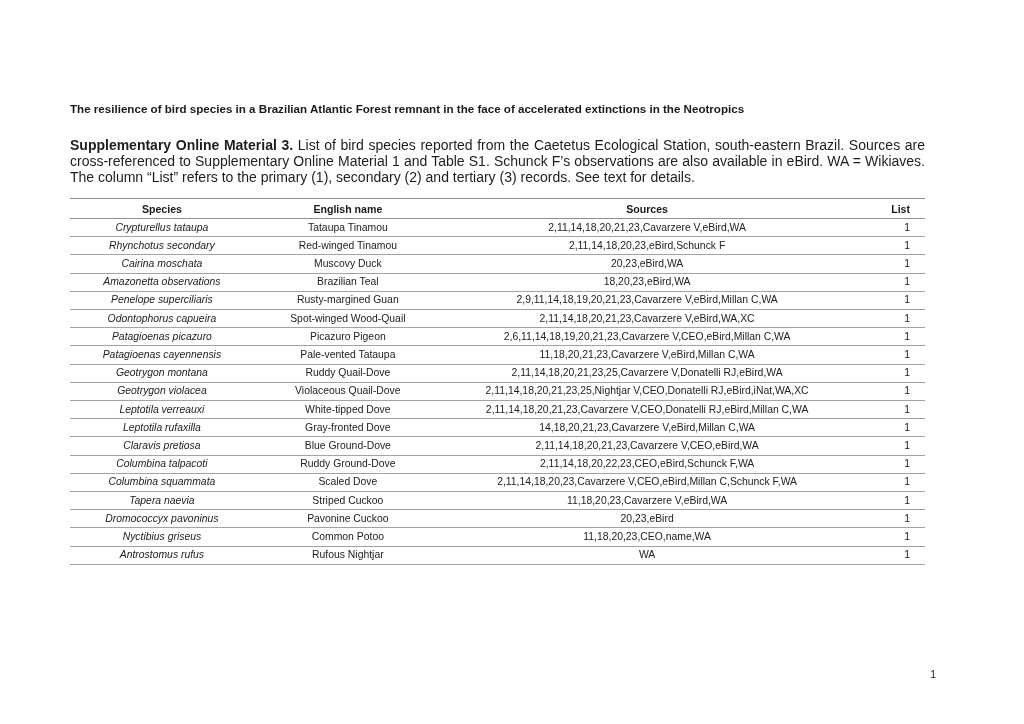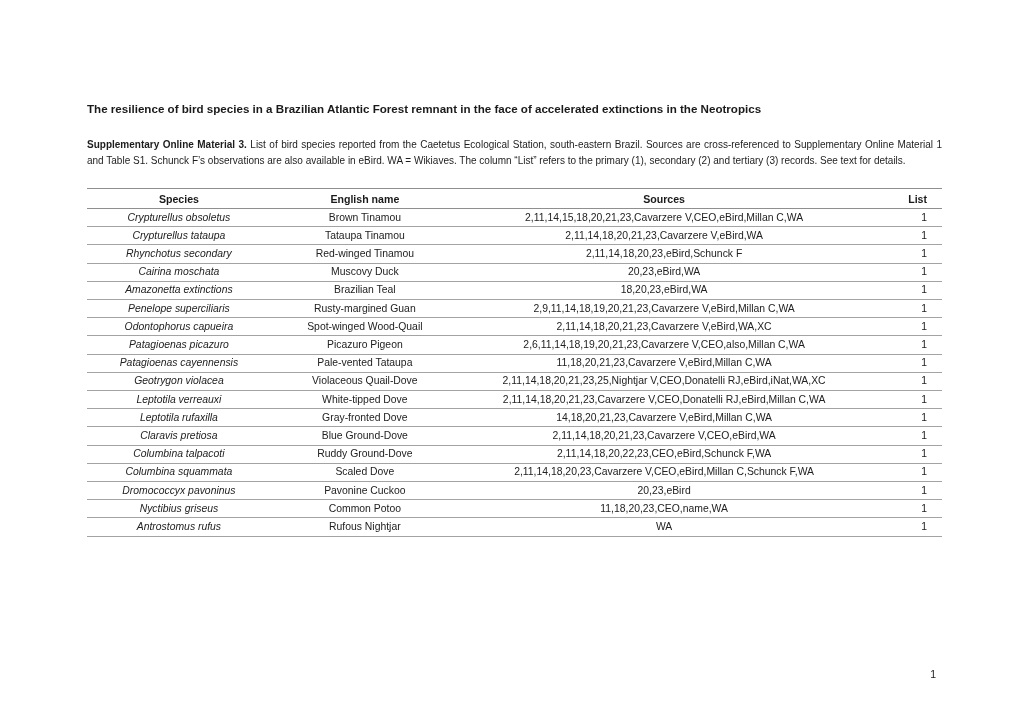--- a/index.html
+++ b/index.html
@@ -12,42 +12,42 @@
     -webkit-font-smoothing: antialiased;
   }
   .page {
     position: relative;
     width: 1024px; height: 724px;
     background: #ffffff;
     overflow: hidden;
   }
   .content {
     position: absolute;
-    left: 87px; top: 102px;
+    left: 70px; top: 102px;
     width: 855px;
   }
   .title {
     font-size: 11.6px;
     font-weight: 700;
     line-height: 14px;
     margin: 0;
     color: #1a1a1a;
   }
   .intro {
     margin: 21px 0 0 0;
-    font-size: 10px;
+    font-size: 14px;
     line-height: 16px;
     text-align: justify;
     color: #1d1d1d;
   }
   .intro .lead { font-weight: 700; }
   table.species-table {
     width: 100%;
     border-collapse: collapse;
-    margin-top: 19px;
+    margin-top: 13px;
     table-layout: fixed;
   }
   .species-table th {
     font-size: 10.6px;
     font-weight: 700;
     padding: 3.5px 3px;
     line-height: 12px;
     border-top: 1px solid #8f8f8f;
     border-bottom: 1px solid #8f8f8f;
     text-align: center;
@@ -94,74 +94,74 @@
       <thead>
         <tr>
           <th>Species</th>
           <th>English name</th>
           <th>Sources</th>
           <th class="list-col">List</th>
         </tr>
       </thead>
       <tbody>
           <tr>
-            <td class="species">Crypturellus obsoletus</td>
-            <td>Brown Tinamou</td>
-            <td>2,11,14,15,18,20,21,23,Cavarzere V,CEO,eBird,Millan C,WA</td>
-            <td class="list-cell">1</td>
-          </tr>
-          <tr>
             <td class="species">Crypturellus tataupa</td>
             <td>Tataupa Tinamou</td>
             <td>2,11,14,18,20,21,23,Cavarzere V,eBird,WA</td>
             <td class="list-cell">1</td>
           </tr>
           <tr>
             <td class="species">Rhynchotus secondary</td>
             <td>Red-winged Tinamou</td>
             <td>2,11,14,18,20,23,eBird,Schunck F</td>
             <td class="list-cell">1</td>
           </tr>
           <tr>
             <td class="species">Cairina moschata</td>
             <td>Muscovy Duck</td>
             <td>20,23,eBird,WA</td>
             <td class="list-cell">1</td>
           </tr>
           <tr>
-            <td class="species">Amazonetta extinctions</td>
+            <td class="species">Amazonetta observations</td>
             <td>Brazilian Teal</td>
             <td>18,20,23,eBird,WA</td>
             <td class="list-cell">1</td>
           </tr>
           <tr>
             <td class="species">Penelope superciliaris</td>
             <td>Rusty-margined Guan</td>
             <td>2,9,11,14,18,19,20,21,23,Cavarzere V,eBird,Millan C,WA</td>
             <td class="list-cell">1</td>
           </tr>
           <tr>
             <td class="species">Odontophorus capueira</td>
             <td>Spot-winged Wood-Quail</td>
             <td>2,11,14,18,20,21,23,Cavarzere V,eBird,WA,XC</td>
             <td class="list-cell">1</td>
           </tr>
           <tr>
             <td class="species">Patagioenas picazuro</td>
             <td>Picazuro Pigeon</td>
-            <td>2,6,11,14,18,19,20,21,23,Cavarzere V,CEO,also,Millan C,WA</td>
+            <td>2,6,11,14,18,19,20,21,23,Cavarzere V,CEO,eBird,Millan C,WA</td>
             <td class="list-cell">1</td>
           </tr>
           <tr>
             <td class="species">Patagioenas cayennensis</td>
             <td>Pale-vented Tataupa</td>
             <td>11,18,20,21,23,Cavarzere V,eBird,Millan C,WA</td>
             <td class="list-cell">1</td>
           </tr>
           <tr>
+            <td class="species">Geotrygon montana</td>
+            <td>Ruddy Quail-Dove</td>
+            <td>2,11,14,18,20,21,23,25,Cavarzere V,Donatelli RJ,eBird,WA</td>
+            <td class="list-cell">1</td>
+          </tr>
+          <tr>
             <td class="species">Geotrygon violacea</td>
             <td>Violaceous Quail-Dove</td>
             <td>2,11,14,18,20,21,23,25,Nightjar V,CEO,Donatelli RJ,eBird,iNat,WA,XC</td>
             <td class="list-cell">1</td>
           </tr>
           <tr>
             <td class="species">Leptotila verreauxi</td>
             <td>White-tipped Dove</td>
             <td>2,11,14,18,20,21,23,Cavarzere V,CEO,Donatelli RJ,eBird,Millan C,WA</td>
             <td class="list-cell">1</td>
@@ -184,20 +184,26 @@
             <td>2,11,14,18,20,22,23,CEO,eBird,Schunck F,WA</td>
             <td class="list-cell">1</td>
           </tr>
           <tr>
             <td class="species">Columbina squammata</td>
             <td>Scaled Dove</td>
             <td>2,11,14,18,20,23,Cavarzere V,CEO,eBird,Millan C,Schunck F,WA</td>
             <td class="list-cell">1</td>
           </tr>
           <tr>
+            <td class="species">Tapera naevia</td>
+            <td>Striped Cuckoo</td>
+            <td>11,18,20,23,Cavarzere V,eBird,WA</td>
+            <td class="list-cell">1</td>
+          </tr>
+          <tr>
             <td class="species">Dromococcyx pavoninus</td>
             <td>Pavonine Cuckoo</td>
             <td>20,23,eBird</td>
             <td class="list-cell">1</td>
           </tr>
           <tr>
             <td class="species">Nyctibius griseus</td>
             <td>Common Potoo</td>
             <td>11,18,20,23,CEO,name,WA</td>
             <td class="list-cell">1</td>

